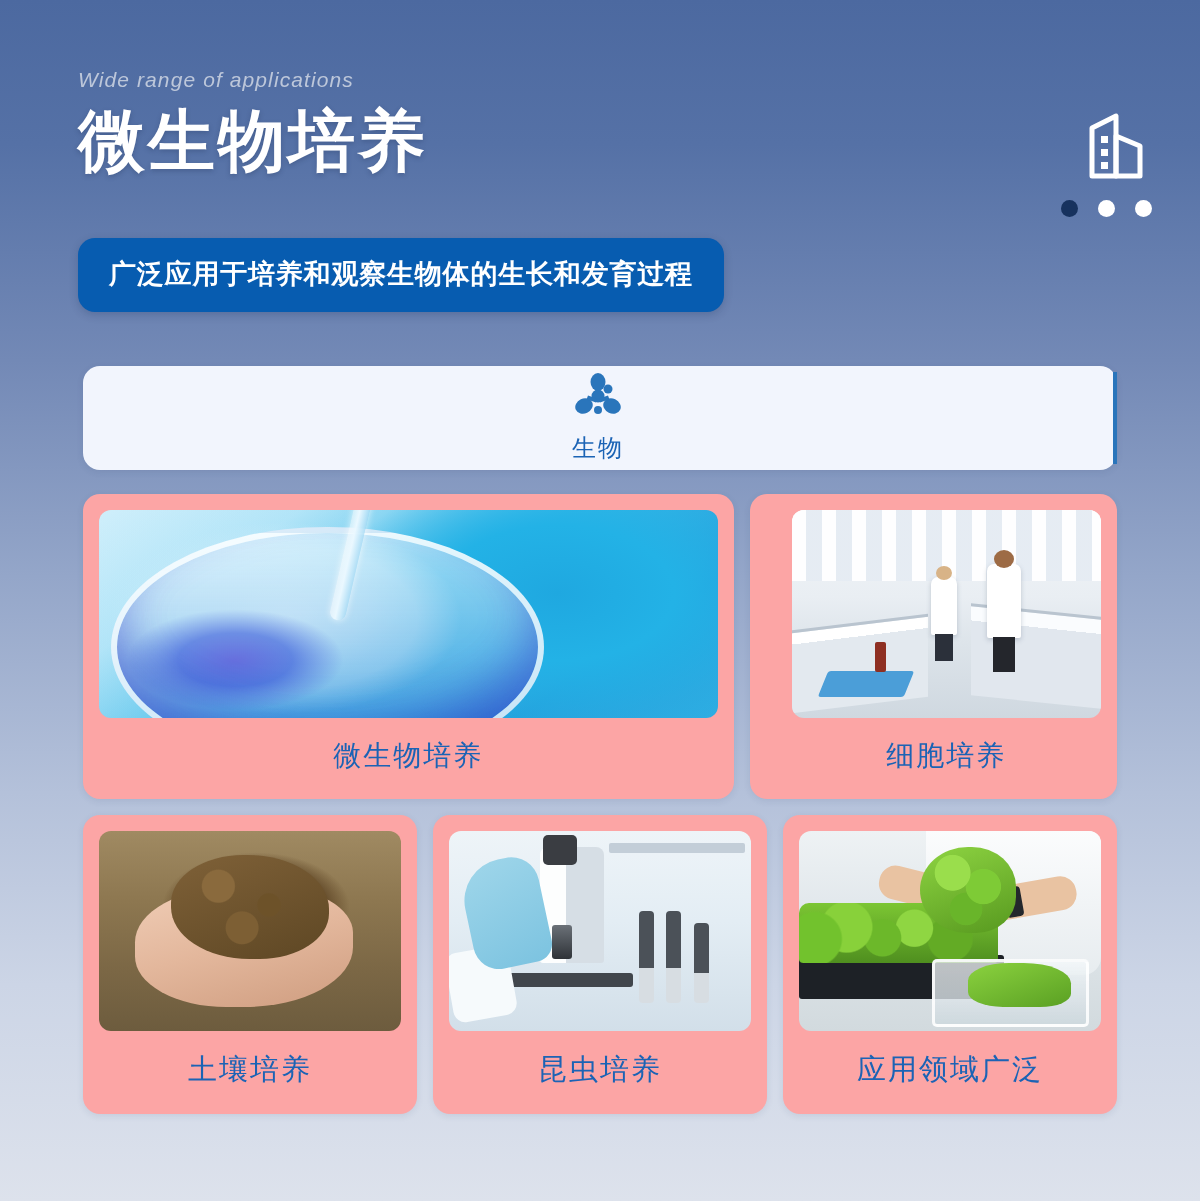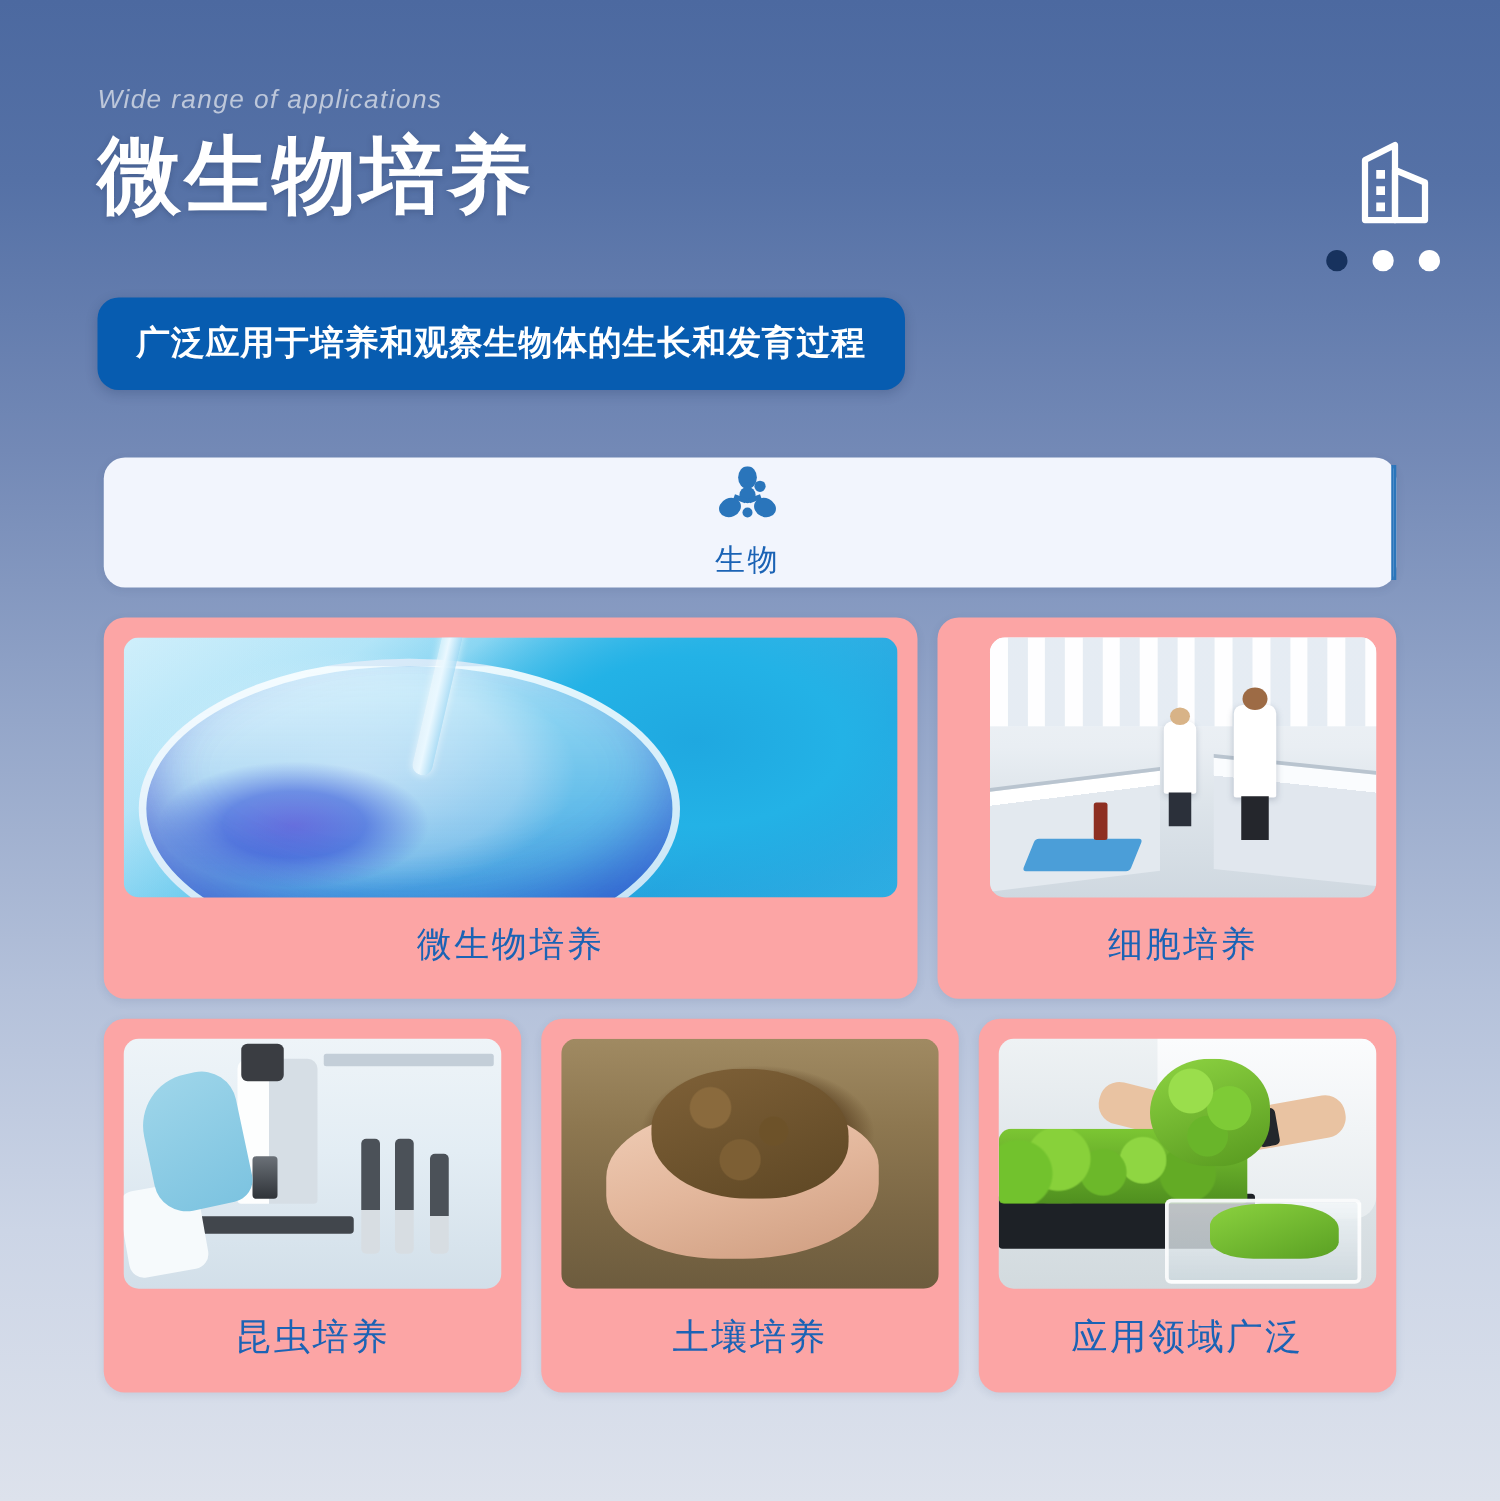--- a/index.html
+++ b/index.html
@@ -454,41 +454,41 @@
     </div>
     <div class="card-label">细胞培养</div>
   </div>
 
 </div>
 
 
 <div class="grid-row row-2">
 
   <div class="card third">
+    <div class="photo sc-soil"></div>
+    <div class="card-label">土壤培养</div>
+  </div>
+
+  <div class="card third">
     <div class="photo sc-micro">
       <span class="shelf"></span>
       <span class="scope-body"></span>
       <span class="eyep"></span>
       <span class="objective"></span>
       <span class="stage"></span>
       <span class="sleeve"></span>
       <span class="glove"></span>
       <span class="pip p1"></span>
       <span class="pip p2"></span>
       <span class="pip p3"></span>
     </div>
     <div class="card-label">昆虫培养</div>
   </div>
 
   <div class="card third">
-    <div class="photo sc-soil"></div>
-    <div class="card-label">土壤培养</div>
-  </div>
-
-  <div class="card third">
     <div class="photo sc-plant">
       <span class="coat"></span>
       <span class="arm-a"></span>
       <span class="arm-b"></span>
       <span class="watch"></span>
       <span class="trough"></span>
       <span class="greens-a"></span>
       <span class="bunch"></span>
       <span class="bin"></span>
       <span class="bin-greens"></span>

